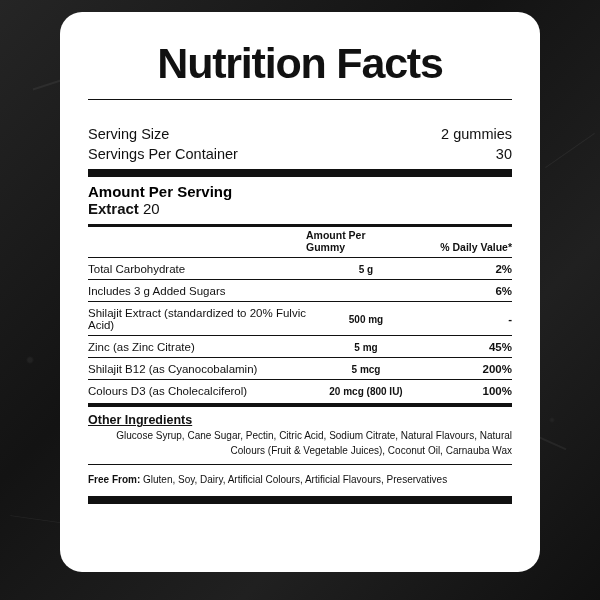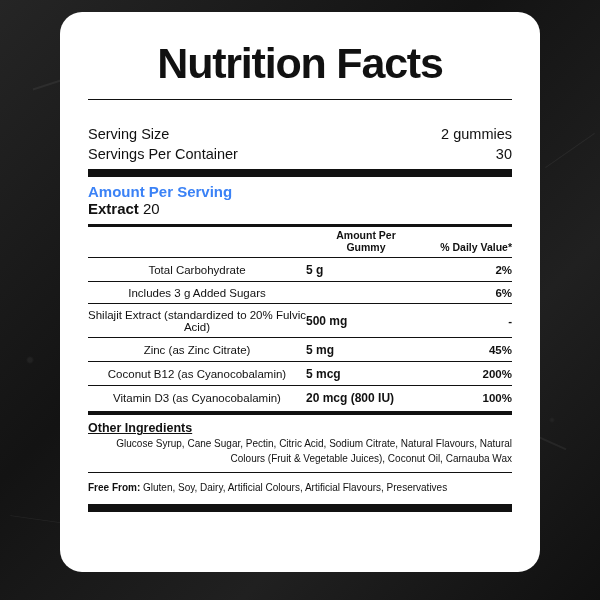--- a/index.html
+++ b/index.html
@@ -62,21 +62,21 @@
     align-items: baseline;
     font-size: 14.5px;
     color: #111;
     padding: 2px 0;
   }
   .serving-block { padding-bottom: 5px; margin-top: 24px; }
 
   .amount-per {
     font-size: 15px;
     font-weight: bold;
-    color: #3b82f6;
+    color: #000000;
     padding-top: 6px;
   }
   .calories-line {
     font-size: 15px;
     color: #111;
     padding-bottom: 7px;
   }
   .calories-line b { font-weight: bold; }
 
   table.nutri {
@@ -85,29 +85,29 @@
     font-size: 11.5px;
     color: #111;
   }
   table.nutri th {
     font-weight: bold;
     font-size: 10.5px;
     padding: 2px 0 4px 0;
     vertical-align: bottom;
   }
   th.c-name { text-align: left; }
-  th.c-amt  { text-align: center; width: 120px; margin-top: 14px; }
+  th.c-amt  { text-align: left; width: 120px; margin-top: 14px; }
   th.c-dv   { text-align: right; width: 86px; }
   table.nutri td {
     padding: 5px 0 4px 0;
     border-top: 1px solid #111;
     vertical-align: middle;
   }
-  td.c-name { text-align: center; font-size: 11.5px; }
-  td.c-amt  { font-weight: bold; font-size: 12px; }
+  td.c-name { text-align: left; font-size: 11.5px; }
+  td.c-amt  { text-align: center; font-weight: bold; font-size: 10px; }
   td.c-dv   { text-align: right; font-weight: bold; font-size: 11.5px; }
   td.indent1 { padding-left: 22px; }
 
   .footnote {
     font-size: 11.5px;
     font-weight: bold;
     color: #111;
     line-height: 1.45;
     padding: 9px 0 8px 0;
   }
@@ -191,26 +191,26 @@
       <td class="c-name">Shilajit Extract (standardized to 20% Fulvic Acid)</td>
       <td class="c-amt">500 mg</td>
       <td class="c-dv">-</td>
     </tr>
     <tr>
       <td class="c-name">Zinc (as Zinc Citrate)</td>
       <td class="c-amt">5 mg</td>
       <td class="c-dv">45%</td>
     </tr>
     <tr>
-      <td class="c-name">Coconut B12 (as Cyanocobalamin)</td>
+      <td class="c-name">Shilajit B12 (as Cyanocobalamin)</td>
       <td class="c-amt">5 mcg</td>
       <td class="c-dv">200%</td>
     </tr>
     <tr>
-      <td class="c-name">Vitamin D3 (as Cyanocobalamin)</td>
+      <td class="c-name">Colours D3 (as Cholecalciferol)</td>
       <td class="c-amt">20 mcg (800 IU)</td>
       <td class="c-dv">100%</td>
     </tr>
   </tbody>
     </table>
 
   <div class="rule-med" style="margin-top:2px;"></div>
 
 
   <div class="rule-thin"></div>

